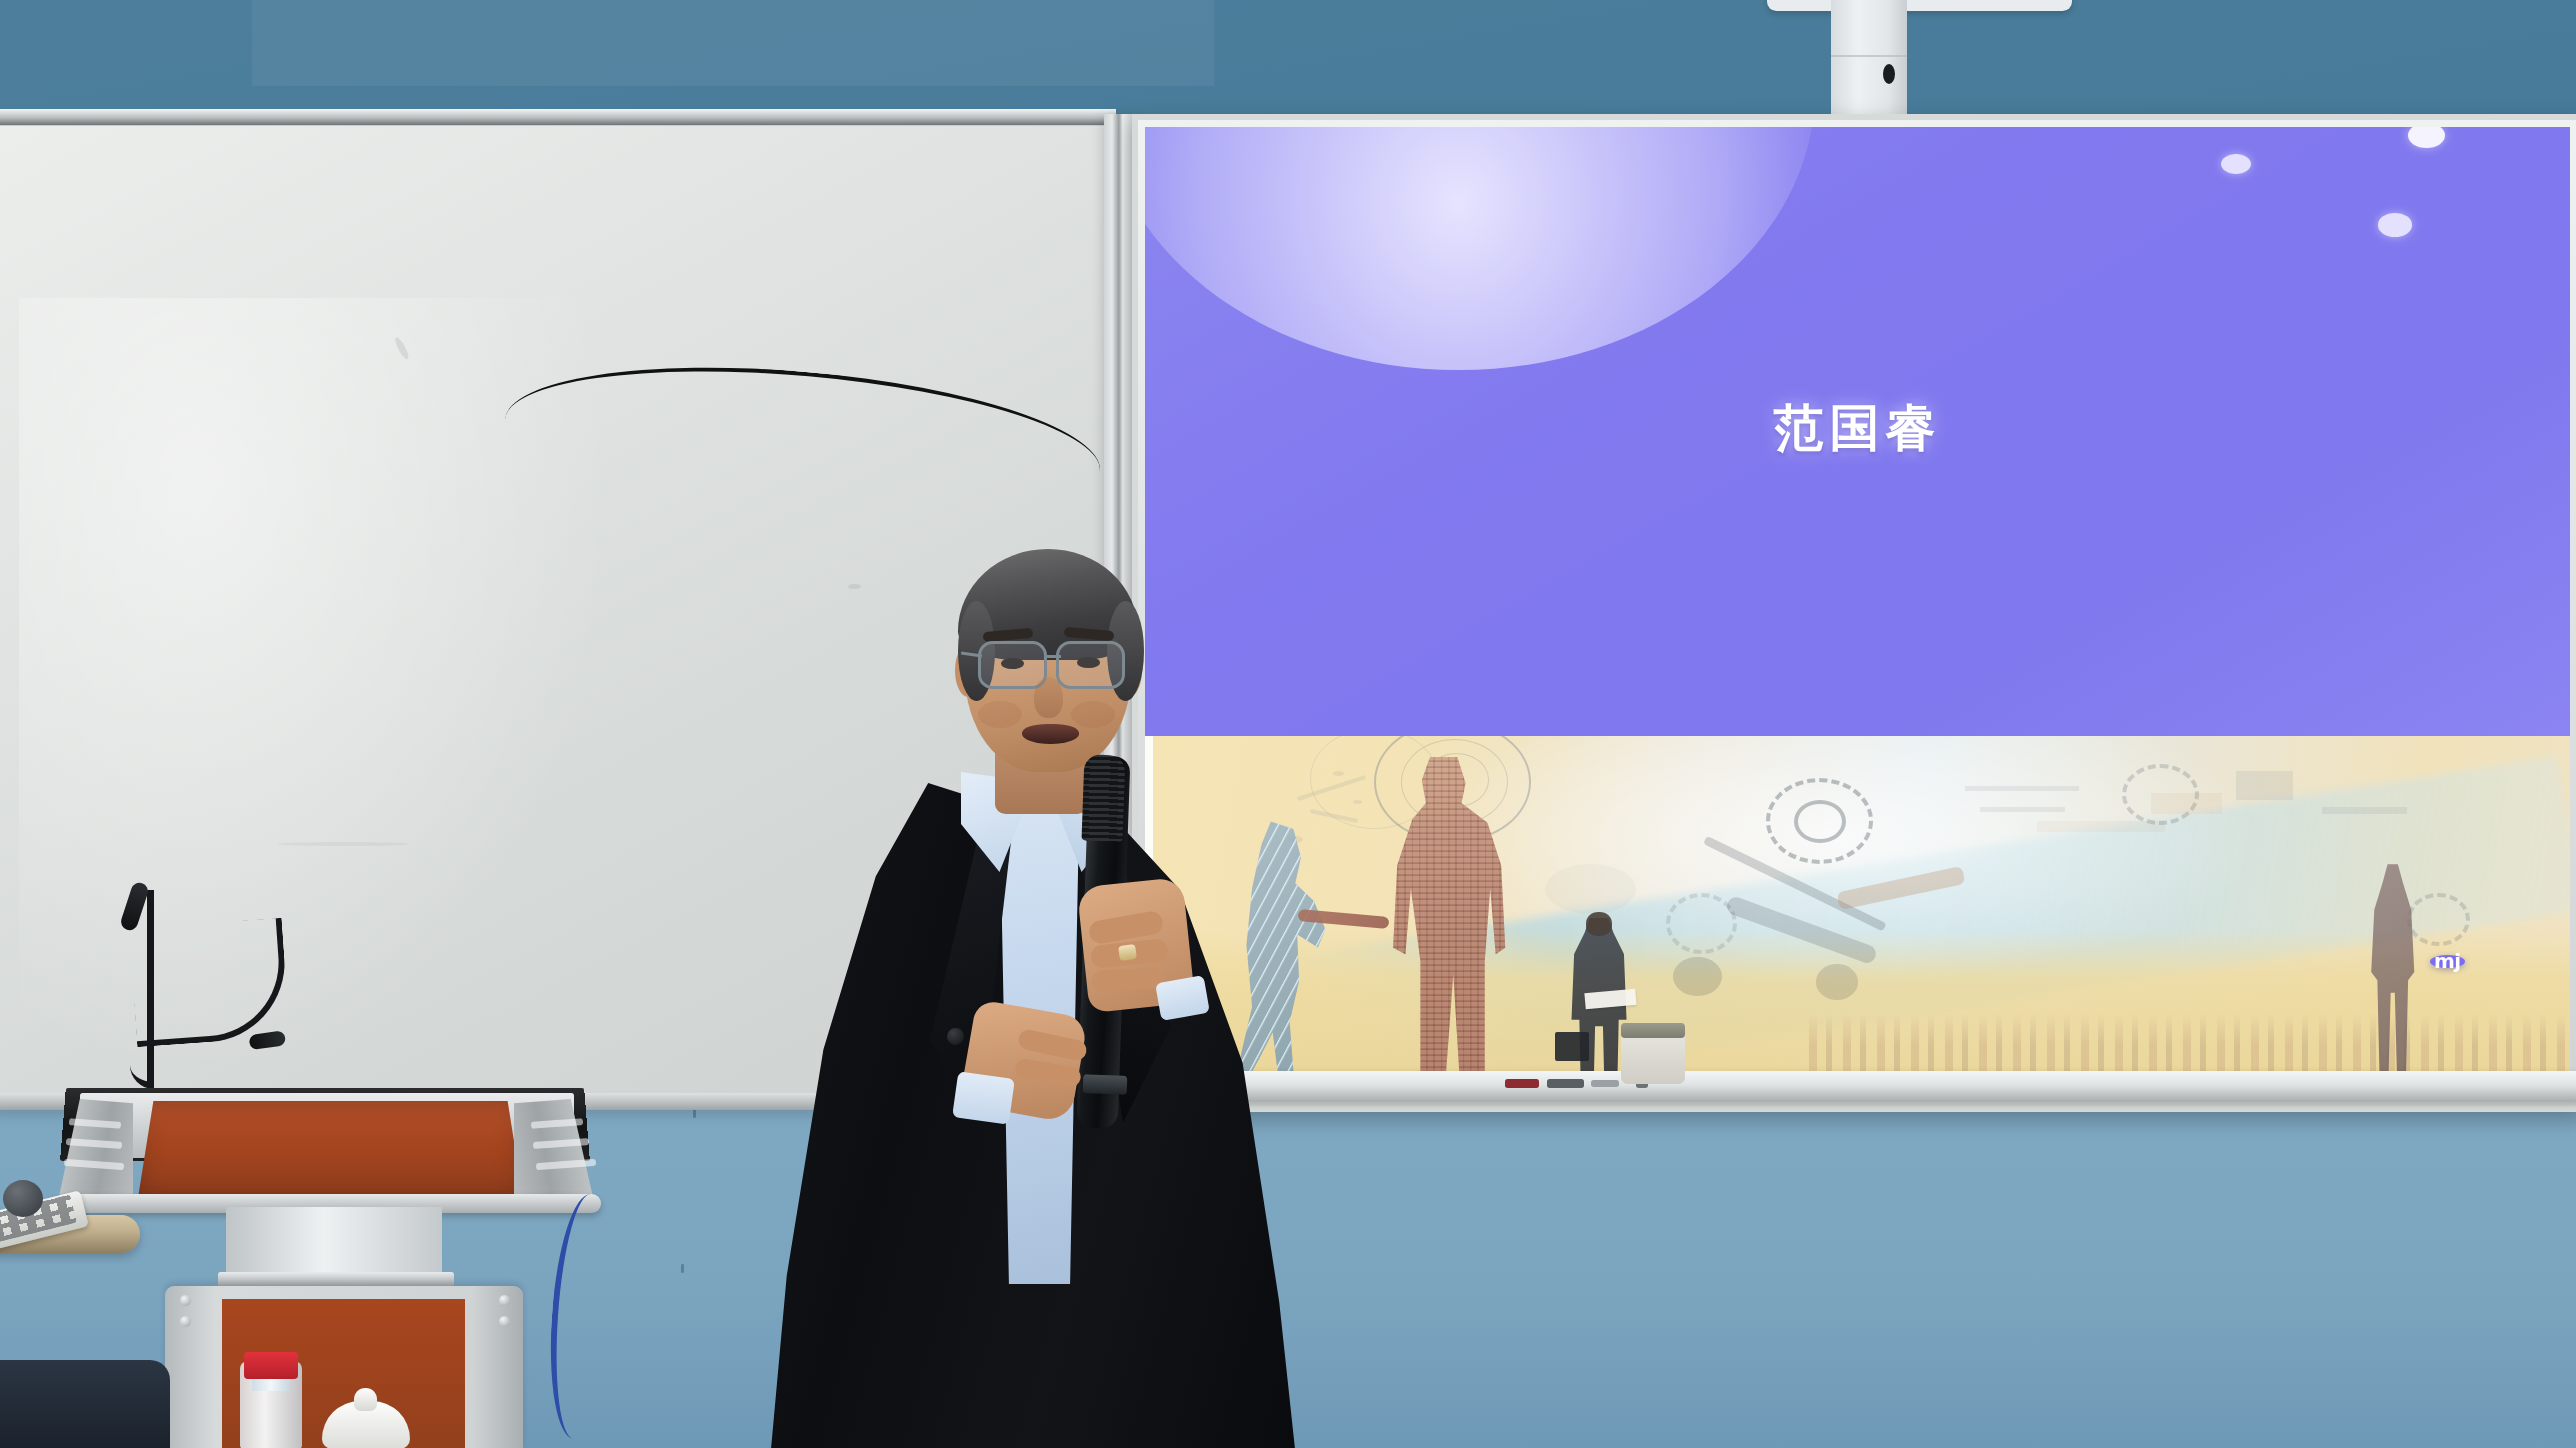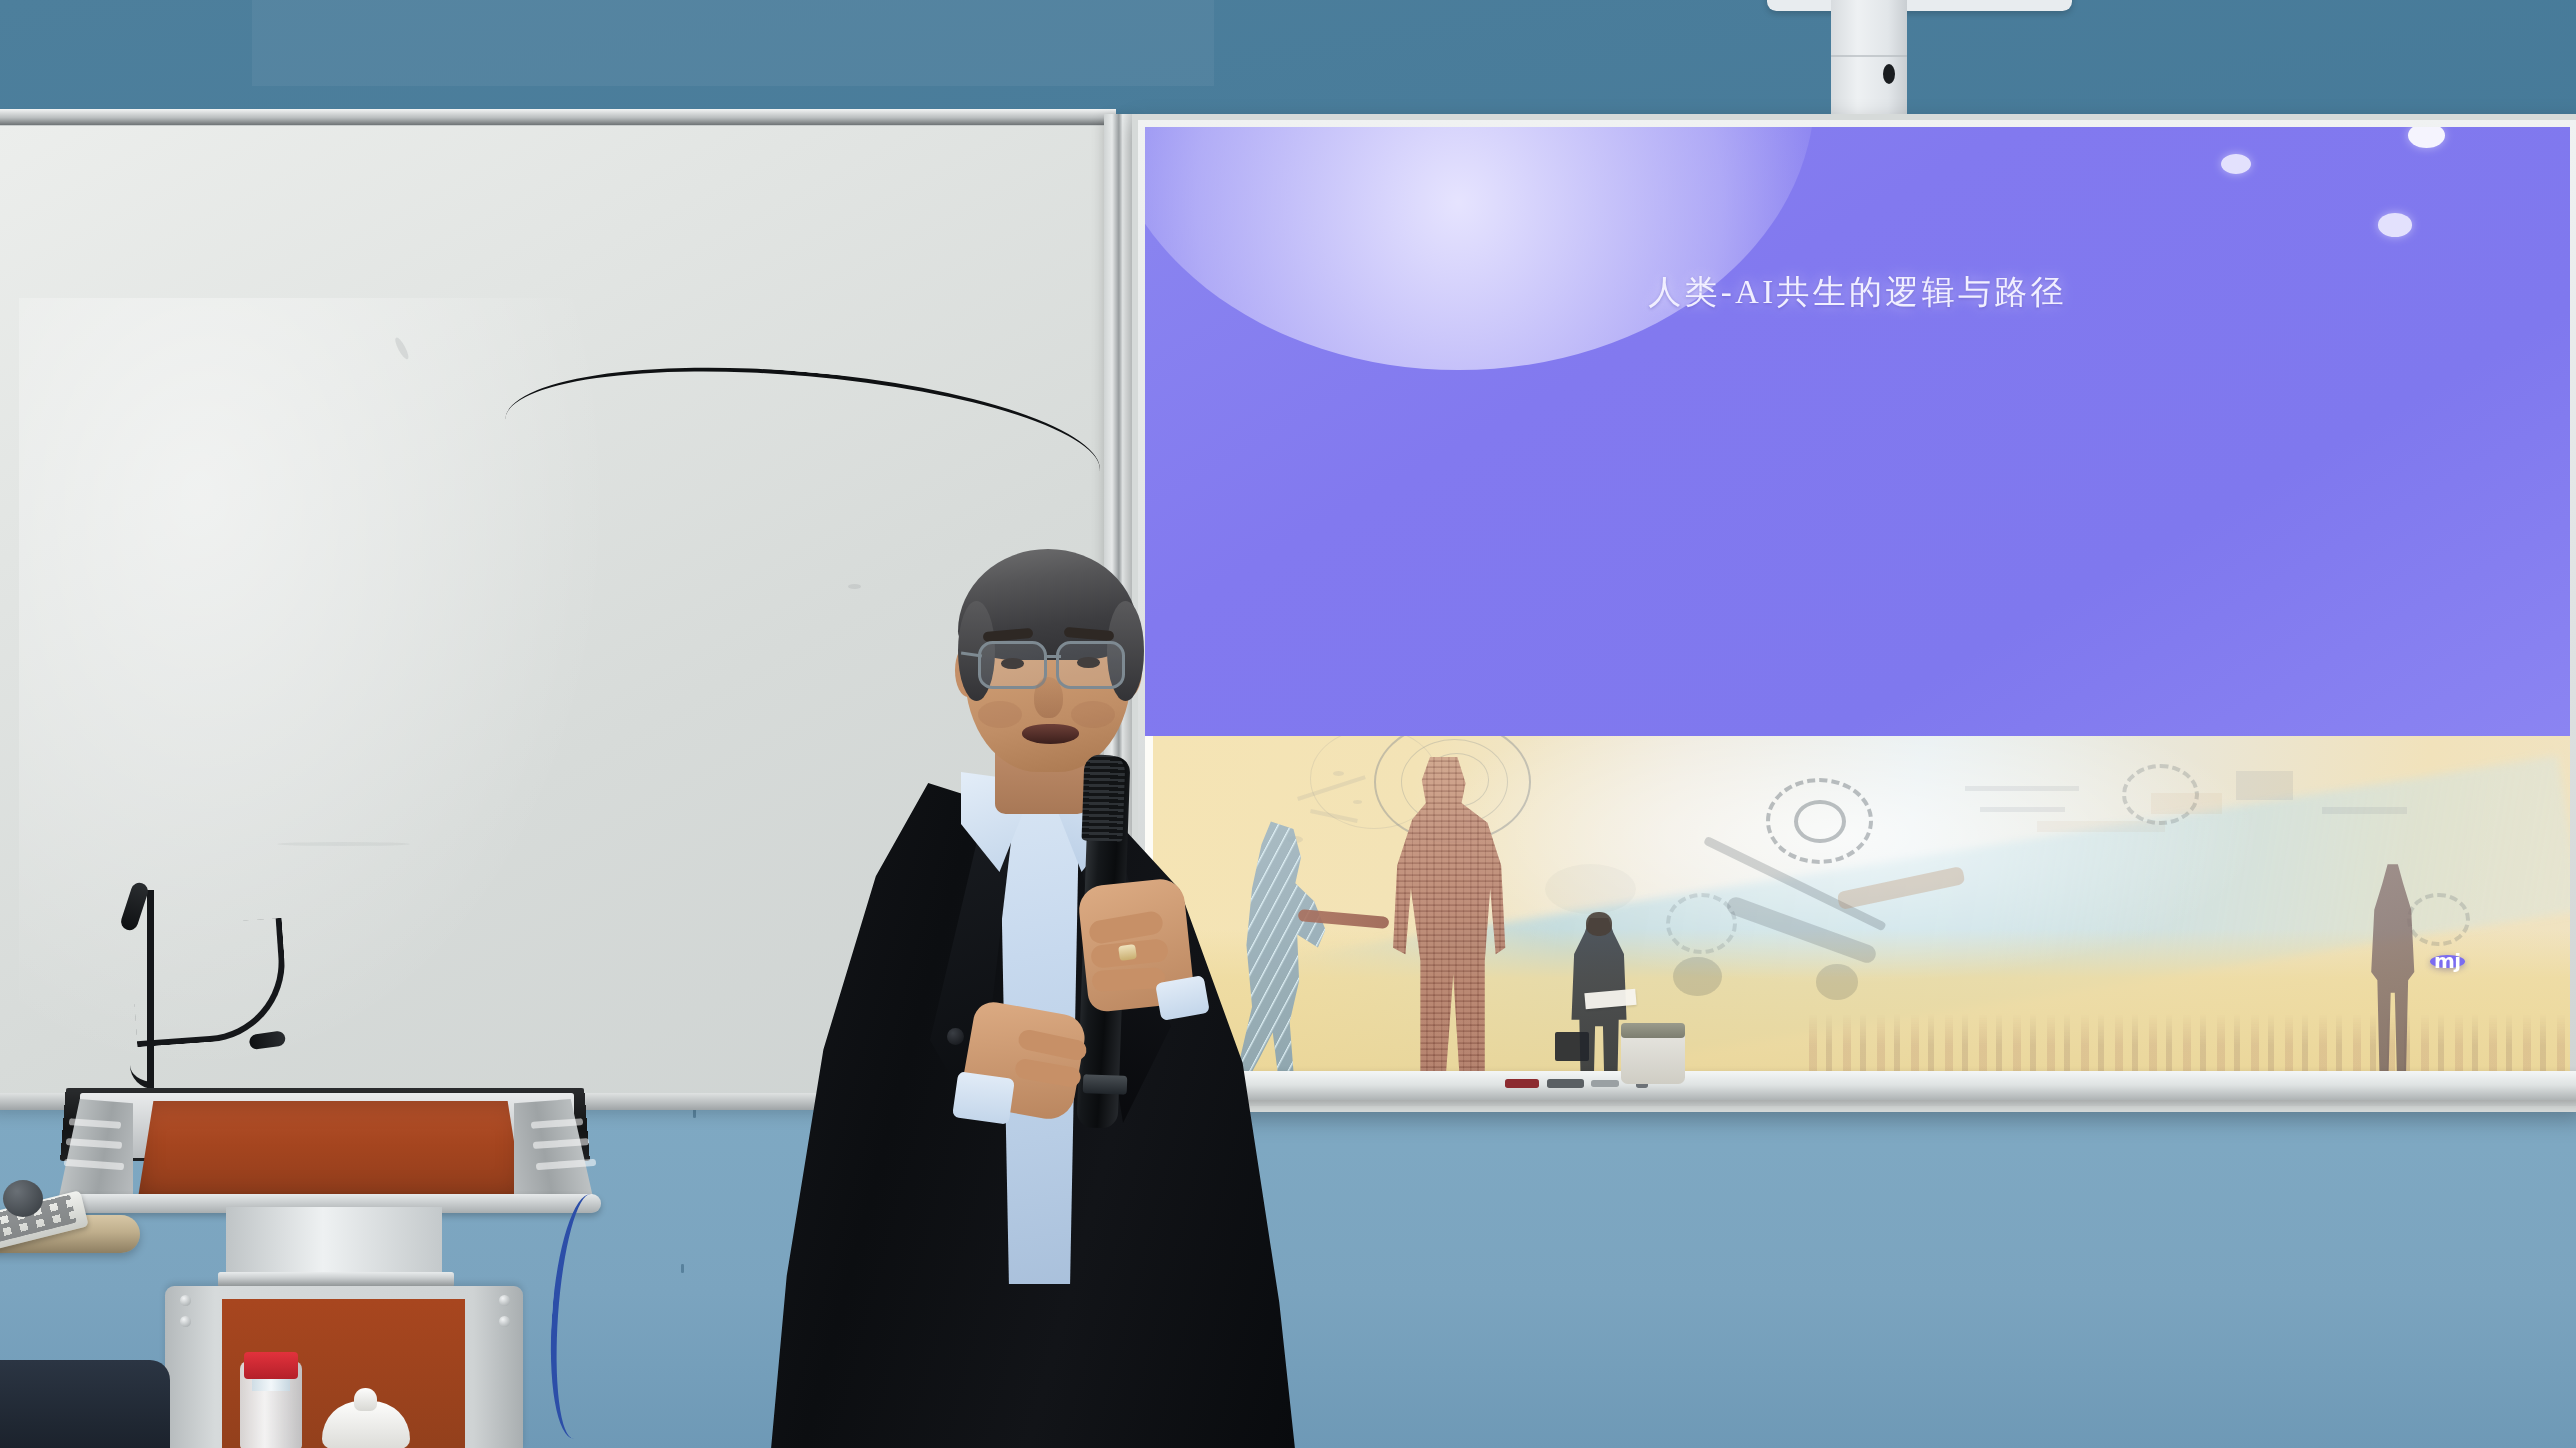--- a/index.html
+++ b/index.html
@@ -322,21 +322,21 @@
 
   <div class="screen-frame"></div>
   <div class="screen">
 
     <div class="slide-top">
       <div class="glow-big"></div>
       <div class="dot soft" style="left:75.5%;top:4.5%;width:2.1%;height:3.3%;"></div>
       <div class="dot" style="left:88.6%;top:-0.6%;width:2.6%;height:4%;"></div>
       <div class="dot soft" style="left:86.5%;top:14.2%;width:2.4%;height:3.8%;"></div>
 
-      <div class="slide-subtitle">人类-AI共生的逻辑与路径</div>
+      <div class="slide-presenter">范国睿</div>
     </div>
 
     <div class="slide-art">
       <div class="art-river"></div>
       <div class="art-sand"></div>
       <div class="art-haze"></div>
 
       <div class="ring" style="left:15.5%;top:-4%;width:11%;height:34%;"></div>
       <div class="ring thin" style="left:17.4%;top:1%;width:7.5%;height:24%;"></div>
       <div class="ring thin" style="left:19%;top:5%;width:4.6%;height:15%;"></div>

